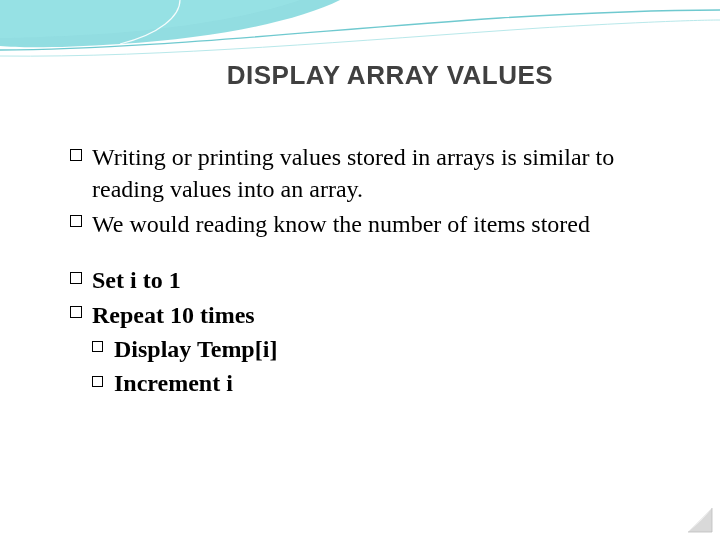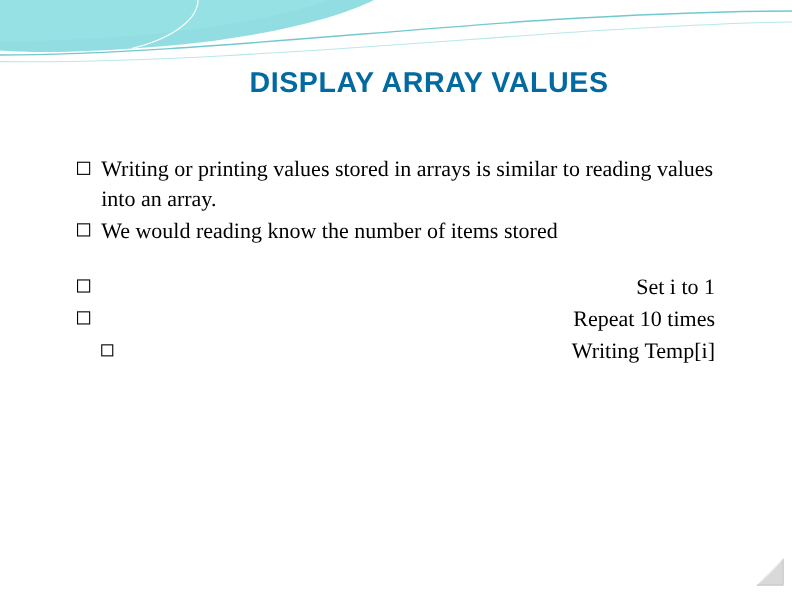--- a/index.html
+++ b/index.html
@@ -29,24 +29,24 @@
     padding: 60px 70px 40px 70px;
   }
   h1.title {
     font-family: Arial, Helvetica, sans-serif;
     font-weight: 700;
     font-size: 26px;
     letter-spacing: 0.5px;
     text-align: center;
     margin: 0 0 50px 0;
     padding-left: 60px;
-    color: #0369a1;
+    color: #404040;
   }
   .body {
-    font-size: 20px;
+    font-size: 24px;
     line-height: 1.35;
   }
   .bullet {
     position: relative;
     padding-left: 22px;
     margin: 0 0 2px 0;
   }
   .bullet::before {
     content: "";
     position: absolute;
@@ -74,22 +74,21 @@
     box-sizing: border-box;
     background: #fff;
   }
   .gap {
     height: 22px;
   }
   .plain {
     padding-left: 44px;
   }
   .bold {
-    font-weight: 400;
-    text-align: right;
+    font-weight: 700;
   }
   .paper-corner {
     position: absolute;
     right: 6px;
     bottom: 6px;
     width: 28px;
     height: 28px;
   }
 </style>
 </head>
@@ -118,21 +117,24 @@
 
     <div class="gap"></div>
 
     <div class="bullet bold">
       <span>Set i to 1</span>
     </div>
     <div class="bullet bold">
       <span>Repeat 10 times</span>
     </div>
     <div class="sub box bold">
-      <span>Writing Temp[i]</span>
+      <span>Display Temp[i]</span>
+    </div>
+    <div class="sub box bold">
+      <span>Increment i</span>
     </div>
 
   </div>
 </div>
 
 <svg class="paper-corner" viewBox="0 0 28 28">
   <path d="M2,26 L26,26 L26,2 Z" fill="#d9d9d9"></path>
   <path d="M2,26 L26,2 C20,10 12,18 2,26 Z" fill="#f0f0f0"></path>
   <path d="M2,26 L26,26 L26,2" stroke="#bcbcbc" stroke-width="0.8" fill="none"></path>
 </svg>

